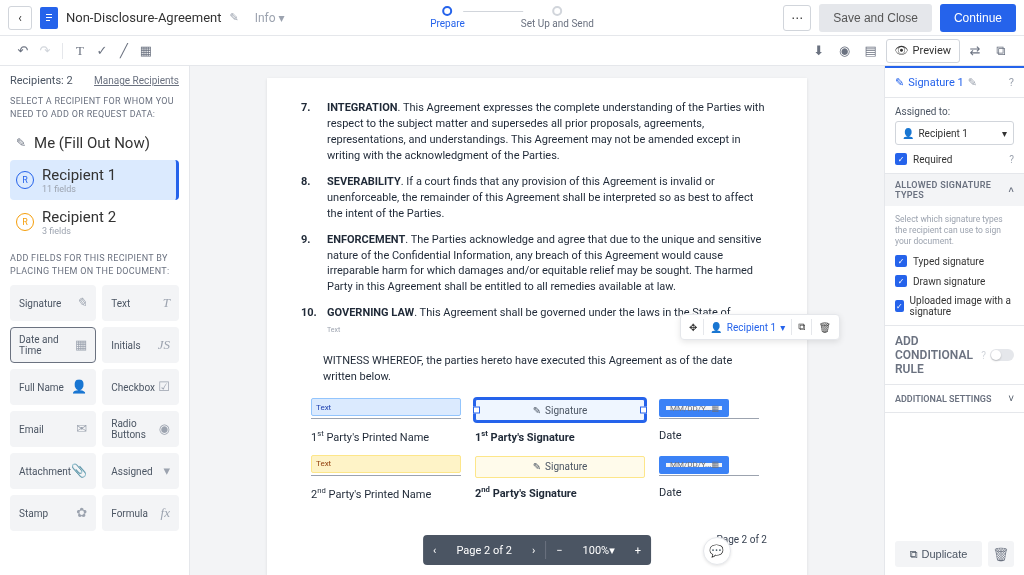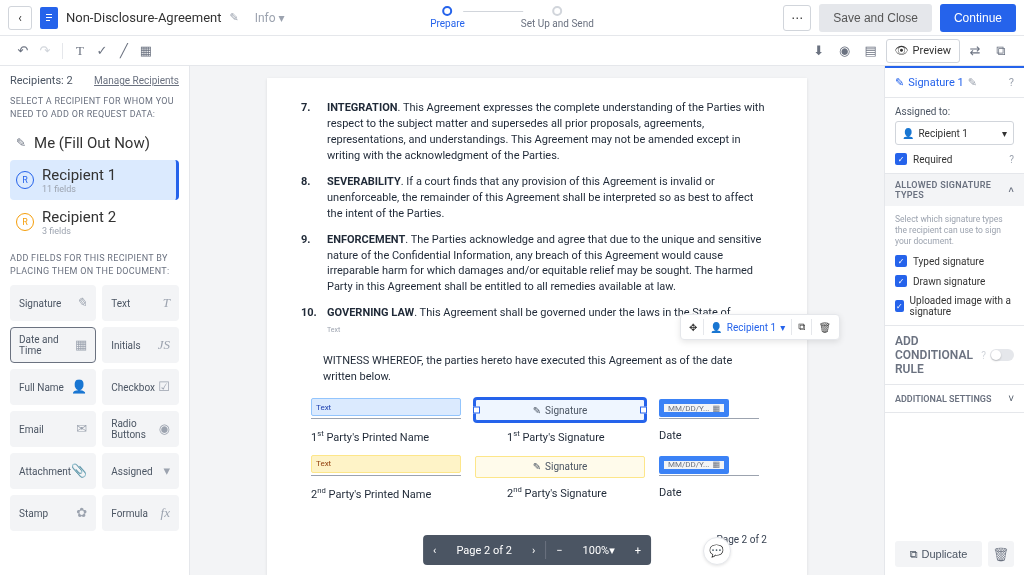--- a/index.html
+++ b/index.html
@@ -58,32 +58,32 @@
 .page { width: 540px; margin: 0 auto; background: #fff; box-shadow: 0 1px 3px rgba(0,0,0,0.1); padding: 22px 40px 30px 30px; font-size: 11px; color: #1f2937; }
 .page ol { list-style: none; }
 .page li { margin-bottom: 10px; display: flex; gap: 10px; line-height: 1.45; padding-left: 4px; }
 .page li .num { font-weight: 700; width: 16px; flex-shrink: 0; }
 .page li .body b { font-weight: 700; }
 .tiny-label { font-size: 7px; color: #9ca3af; }
 .witness { margin-top: 16px; margin-left: 26px; line-height: 1.45; }
 
 .sign-table { margin: 14px 0 0 14px; display: grid; grid-template-columns: 150px 170px 100px; gap: 4px 14px; }
 .cell-label { font-size: 11px; color: #1f2937; padding-top: 2px; }
-.cell-label b { font-weight: 400; margin-left: 32px; }
+.cell-label b { font-weight: 700; }
 .cell-line { border-bottom: 1px solid #9ca3af; height: 20px; position: relative; }
 .field-overlay { position: absolute; left: 0; right: 0; bottom: 2px; height: 18px; border-radius: 2px; display: flex; align-items: center; padding: 0 4px; font-size: 8px; }
 .fo-text1 { background: #dbeafe; border: 1px solid #93c5fd; color: #1e40af; }
 .fo-text2 { background: #fef3c7; border: 1px solid #fde68a; color: #92400e; }
 .sig-box1 { background: #eff6ff; border: 1.5px solid #2563eb; height: 22px; border-radius: 2px; display: flex; align-items: center; justify-content: center; font-size: 10px; color: #4b5563; margin-bottom: 2px; position: relative; }
 .sig-box1.selected { box-shadow: 0 0 0 2px #2563eb; }
 .sig-handles::before, .sig-handles::after { content: ''; position: absolute; width: 5px; height: 5px; background: #fff; border: 1px solid #2563eb; }
 .sig-handles::before { left: -3px; top: 50%; transform: translateY(-50%); }
 .sig-handles::after { right: -3px; top: 50%; transform: translateY(-50%); }
 .sig-box2 { background: #fffbeb; border: 1px solid #fde68a; height: 22px; border-radius: 2px; display: flex; align-items: center; justify-content: center; font-size: 10px; color: #4b5563; margin-bottom: 2px; }
-.date-box { background: #f3f4f6; border: 5px solid #3b82f6; height: 18px; width: 70px; border-radius: 2px; display: flex; align-items: center; padding: 0 4px 0 4px; font-size: 8px; color: #6b7280; justify-content: space-between; }
+.date-box { background: #f3f4f6; border: 7px solid #3b82f6; height: 18px; width: 70px; border-radius: 2px; display: flex; align-items: center; padding: 0 4px 0 4px; font-size: 8px; color: #6b7280; justify-content: space-between; }
 
 .floating-toolbar { position: absolute; left: 490px; top: 248px; background: #fff; border: 1px solid #e5e7eb; border-radius: 4px; box-shadow: 0 2px 6px rgba(0,0,0,0.1); display: flex; align-items: center; height: 26px; padding: 0 2px; }
 .ft-item { display: flex; align-items: center; height: 22px; padding: 0 6px; font-size: 10px; cursor: pointer; gap: 4px; }
 .ft-sep { width: 1px; height: 16px; background: #e5e7eb; }
 .ft-recipient { color: #2563eb; }
 
 .page-num { text-align: right; font-size: 10px; color: #374151; margin-top: 34px; }
 
 
 .pager { position: absolute; left: 50%; transform: translateX(-50%); bottom: 10px; background: #4b5563; border-radius: 4px; height: 30px; display: flex; align-items: center; color: #fff; font-size: 11px; gap: 0; }

